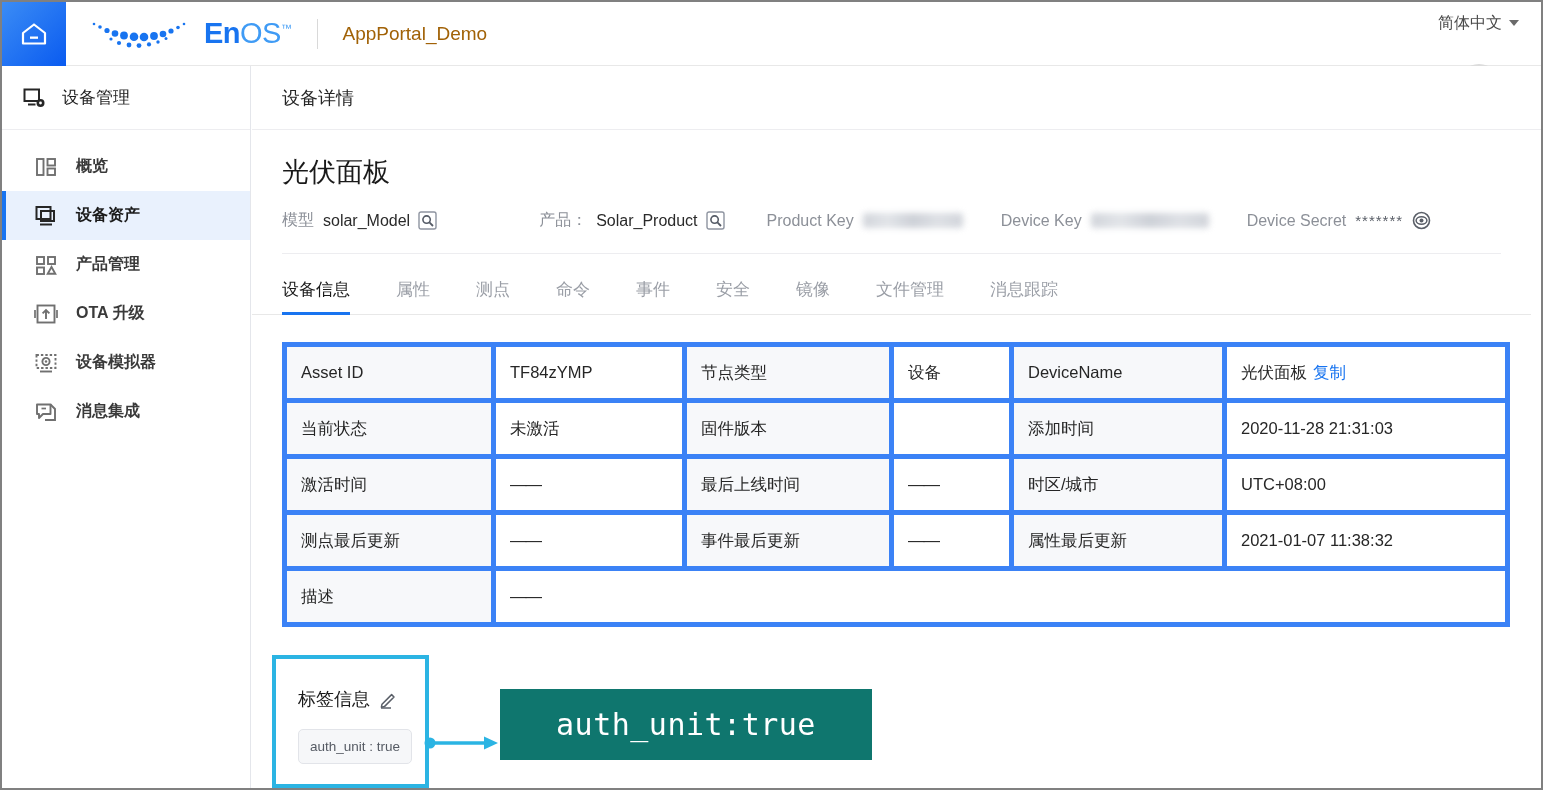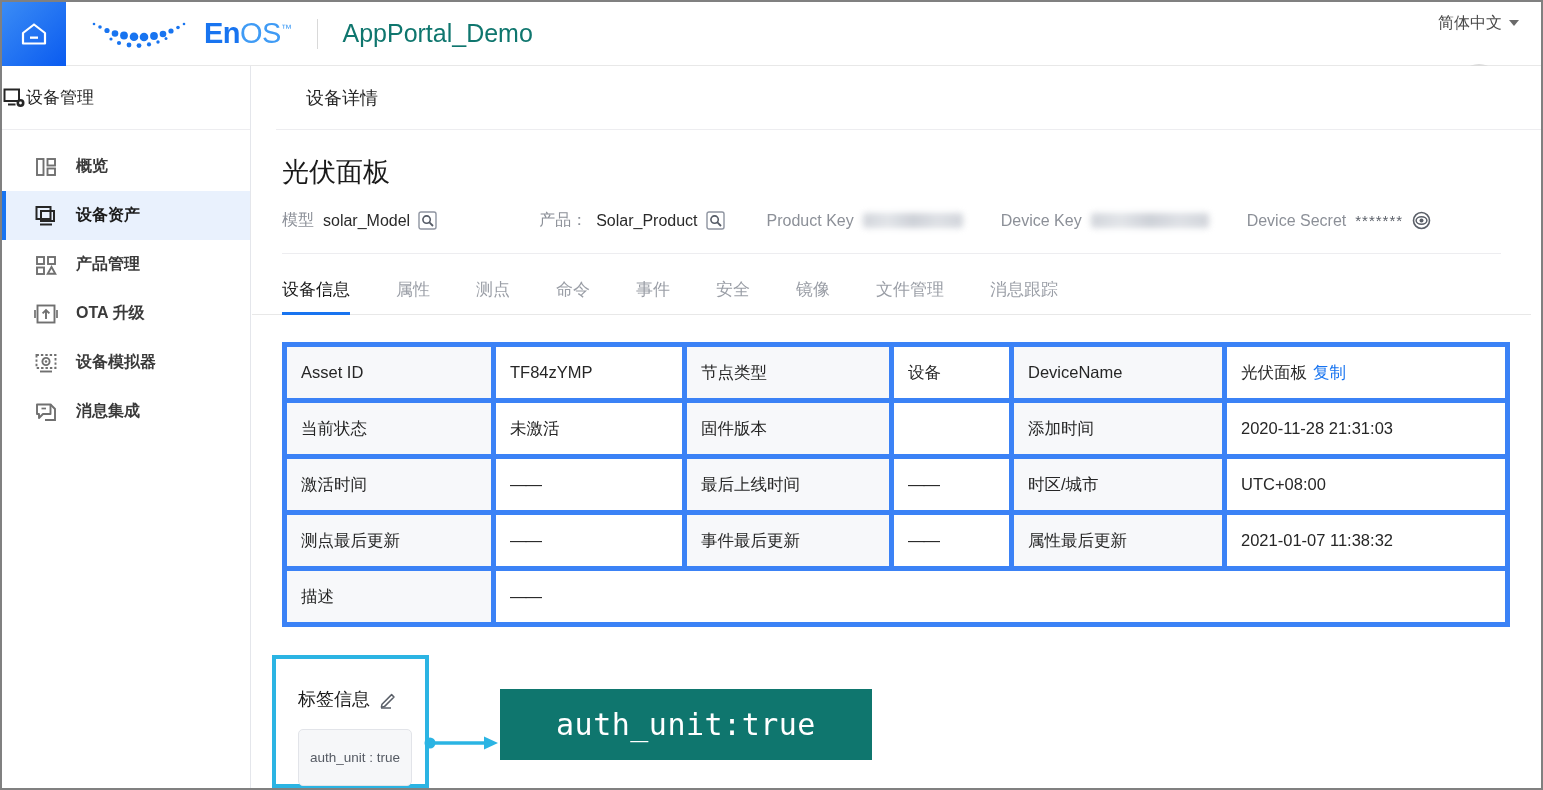--- a/index.html
+++ b/index.html
@@ -36,21 +36,21 @@
   .logo-dots { width: 112px; height: 34px; flex: 0 0 112px; }
   .logo-word {
     font-size: 29px; font-weight: bold; letter-spacing: -0.5px;
     margin-left: 4px; line-height: 1;
   }
   .logo-word .en { color: #1874f0; }
   .logo-word .os { color: #3f9bf5; font-weight: normal; }
   .logo-tm { font-size: 11px; color: #3f9bf5; vertical-align: super; font-weight: normal; }
 
   .vdiv { width: 1px; height: 30px; background: #d9d9d9; margin: 0 24px 0 26px; }
-  .app-title { font-size: 25px; color: #0f766e; }
+  .app-title { font-size: 19px; color: #a16207; }
 
   .topright {
     margin-left: auto; display: flex; align-items: center;
     margin-right: 22px; gap: 30px; flex-direction: column;
   }
   .tr-item {
     font-size: 16px; color: #4a4a4a; display: flex; align-items: center; gap: 7px;
     cursor: pointer;
   }
   .caret {
@@ -70,22 +70,22 @@
     position: absolute; bottom: 0; left: 50%; transform: translateX(-50%);
     width: 28px; height: 17px; border-radius: 14px 14px 0 0; background: #b9d4f5;
   }
 
   
   .sidebar {
     position: absolute; left: 0; top: 64px; width: 249px; height: 722px;
     background: #fff; border-right: 1px solid #e4e6eb;
   }
   .side-head {
-    height: 64px; display: flex; align-items: center; 
-    gap: 0; border-bottom: 1px solid #ededf0;
+    height: 64px; display: flex; align-items: center; padding-left: 20px;
+    gap: 16px; border-bottom: 1px solid #ededf0;
   }
   .side-head .lbl { font-size: 17px; color: #1f1f1f; }
   .side-list { padding-top: 12px; }
   .side-item {
     height: 49px; display: flex; align-items: center; padding-left: 32px;
     gap: 18px; cursor: pointer; position: relative;
   }
   .side-item .lbl { font-size: 16px; color: #3a3a3a; font-weight: bold; }
   .side-item.active { background: #e9f1fd; }
   .side-item.active::before {
@@ -95,21 +95,21 @@
   .side-item.active .lbl { color: #1a1a1a; }
   .sicon { width: 24px; height: 24px; flex: 0 0 24px; }
 
   
   .main {
     position: absolute; left: 250px; top: 64px; right: 0; bottom: 0;
     background: #fff;
   }
   .crumbbar {
     height: 64px; border-bottom: 1px solid #ededf0;
-    display: flex; align-items: center; padding-left: 30px; margin-left: 24px;
+    display: flex; align-items: center; padding-left: 30px;
   }
   .crumbbar .t { font-size: 18px; color: #262626; }
 
   .devhead { padding: 24px 30px 0 30px; }
   .dev-title { font-size: 27px; color: #1a1a1a; font-weight: normal; }
   .metarow {
     display: flex; align-items: center; margin-top: 20px; padding-bottom: 22px;
     border-bottom: 1px solid #ededf0; margin-right: 10px;
   }
   .meta { display: flex; align-items: center; font-size: 16px; }
@@ -162,21 +162,21 @@
     border: 4px solid #2bb4e3; background: #fff;
   }
   .tagrow {
     display: flex; align-items: center; gap: 9px;
     padding: 28px 0 0 22px;
   }
   .tagrow .t { font-size: 18px; color: #1a1a1a; }
   .pencil { width: 19px; height: 19px; flex: 0 0 19px; cursor: pointer; }
   .chip {
     display: inline-block; margin: 18px 0 0 22px;
-    padding: 20px 11px; font-size: 13.5px; color: #555a63;
+    padding: 9px 11px; font-size: 13.5px; color: #555a63;
     background: #f6f7f9; border: 1px solid #e2e4e9; border-radius: 5px;
   }
 
   .arrow-svg {
     position: absolute; left: 172px; top: 660px;
     width: 80px; height: 34px; overflow: visible;
   }
   .callout {
     position: absolute; left: 248px; top: 623px;
     width: 372px; height: 71px; background: #0f766e;

